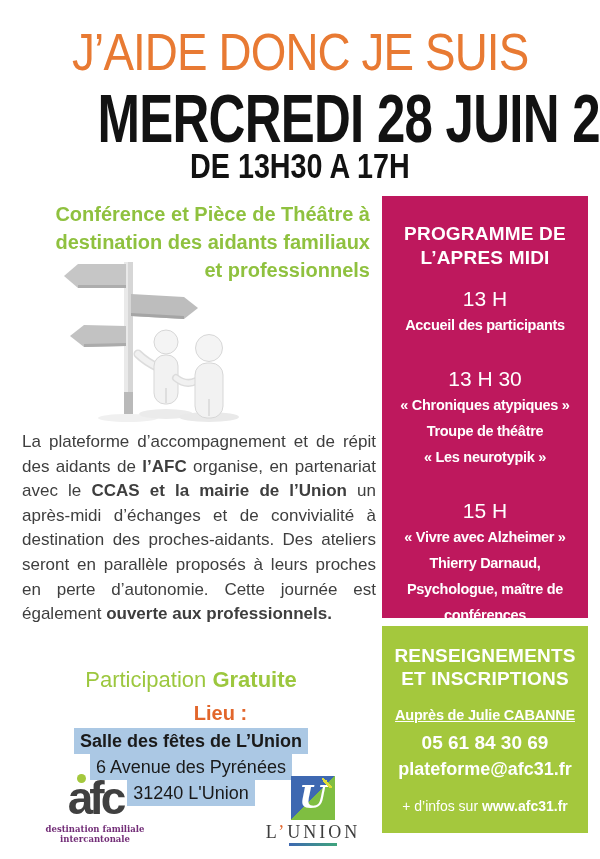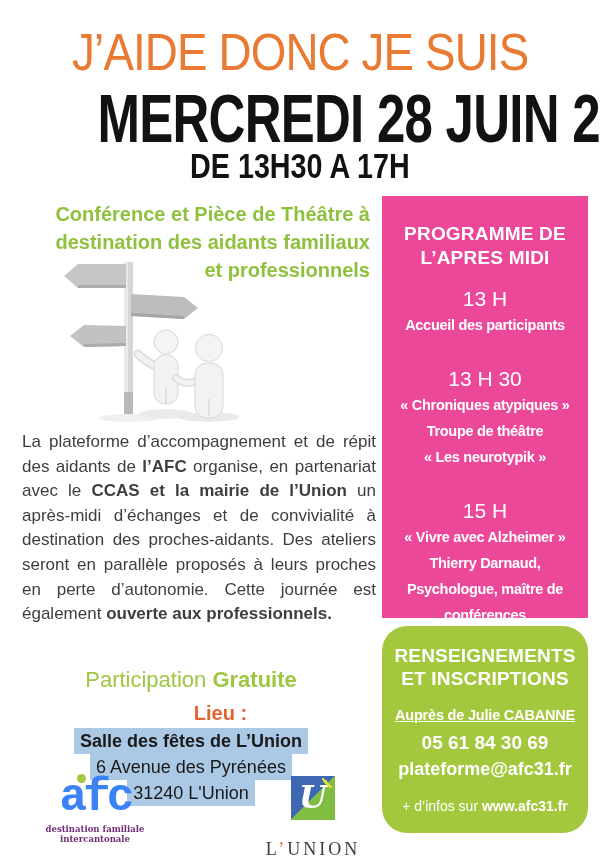--- a/index.html
+++ b/index.html
@@ -24,32 +24,32 @@
 
   
   .subtitle{position:absolute; top:200px; left:24px; width:346px; text-align:right;
             color:#8FC13F; font-weight:bold; font-size:20px; line-height:28px;}
 
   
   .illus{position:absolute; left:56px; top:256px;}
 
   
   .orange-box{position:absolute; left:382px; top:196px; width:206px; height:422px;
-              background:#ec4899; color:#ffffff; text-align:center; box-sizing:border-box;
+              background:#be185d; color:#ffffff; text-align:center; box-sizing:border-box;
               padding:26px 5px 0 5px;}
   .panel-title{font-weight:bold; font-size:19px; line-height:24px; letter-spacing:.2px;}
   .prog-item{margin-top:16px;}
   .prog-item + .prog-item{margin-top:28px;}
   .prog-time{font-weight:normal; font-size:21px; line-height:26px;}
   .prog-line{font-weight:bold; font-size:14.5px; line-height:26px; letter-spacing:-.3px;}
 
   
   .green-box{position:absolute; left:382px; top:626px; width:206px; height:207px;
              background:#A4C83D; color:#ffffff; text-align:center; box-sizing:border-box;
-             padding:18px 5px 0 5px;border-radius:25px;}
+             padding:18px 5px 0 5px;}
   .green-box .panel-title{font-size:19px; line-height:23px;}
   .contact{margin-top:14px; font-weight:bold; font-size:14.5px; line-height:22px; letter-spacing:-.2px;text-decoration:underline;}
   .phone{margin-top:4px; font-weight:bold; font-size:19px; line-height:26px;}
   .email{font-weight:bold; font-size:18px; line-height:26px;}
   .more{margin-top:14px; font-size:14px; line-height:20px;}
 
   
   .body-text{position:absolute; left:22px; top:430px; width:354px;
              color:#3E3E3E; font-size:17px; line-height:24.6px; text-align:justify;}
 
@@ -58,37 +58,37 @@
                  color:#9CC73E; font-size:22px; line-height:28px;}
   .lieu{position:absolute; top:700px; left:0; width:441px; text-align:center;
         color:#E2662B; font-weight:bold; font-size:20px; line-height:26px;}
   .address{position:absolute; top:728px; left:0; width:382px; text-align:center;
            color:#1a1a1a; font-size:18px; line-height:26px;}
   .hl{background:#ABC8E4; padding:0 6px; display:inline-block;}
 
   
   .afc-logo{position:absolute; left:30px; top:772px; width:130px; text-align:center;}
   .afc-word{position:relative; display:inline-block;
-            font-family:Liberation Mono, monospace; font-weight:bold;
-            color:#3b82f6; font-size:46px; line-height:52px; letter-spacing:-4px;}
+            font-family:Liberation Sans, sans-serif; font-weight:bold;
+            color:#404040; font-size:46px; line-height:52px; letter-spacing:-4px;}
   .afc-dot{position:absolute; left:50%; margin-left:-18px; top:2px; width:9px; height:9px;
            border-radius:50%; background:#A4C83D;}
   .afc-tagline{font-family:"DejaVu Serif", serif; font-weight:bold;
                color:#732E78; font-size:8.5px; line-height:10px;}
 
   
   .union-logo{position:absolute; left:256px; top:776px; width:114px; text-align:center;}
   .union-square{position:relative; width:44px; height:44px; margin:0 auto;
                 background:linear-gradient(135deg,#3E68B1 50%,#7FBE41 50%);}
   .union-u{position:absolute; left:0; top:-2px; width:44px; height:44px;
            font-family:"DejaVu Serif", serif; font-style:italic; font-weight:bold;
            color:#ffffff; font-size:32px; line-height:46px; text-align:center;}
   .union-spark{position:absolute; right:3px; top:2px; width:10px; height:10px;
                background:linear-gradient(45deg,transparent 40%,#E0DD35 40%,#E0DD35 60%,transparent 60%);}
-  .union-text{margin-top:19px; font-family:"Liberation Serif", serif;
+  .union-text{margin-top:2px; font-family:"Liberation Serif", serif;
               color:#3C3C3C; font-size:18px; line-height:20px; letter-spacing:3px;}
   .union-text .apos{color:#E2662B;}
   .union-underline{width:48px; height:3px; margin:1px auto 0 auto;
                    background:linear-gradient(90deg,#3E68B1,#3FA47C);}
 </style>
 </head>
 <body>
 
 <div class="page">
 

